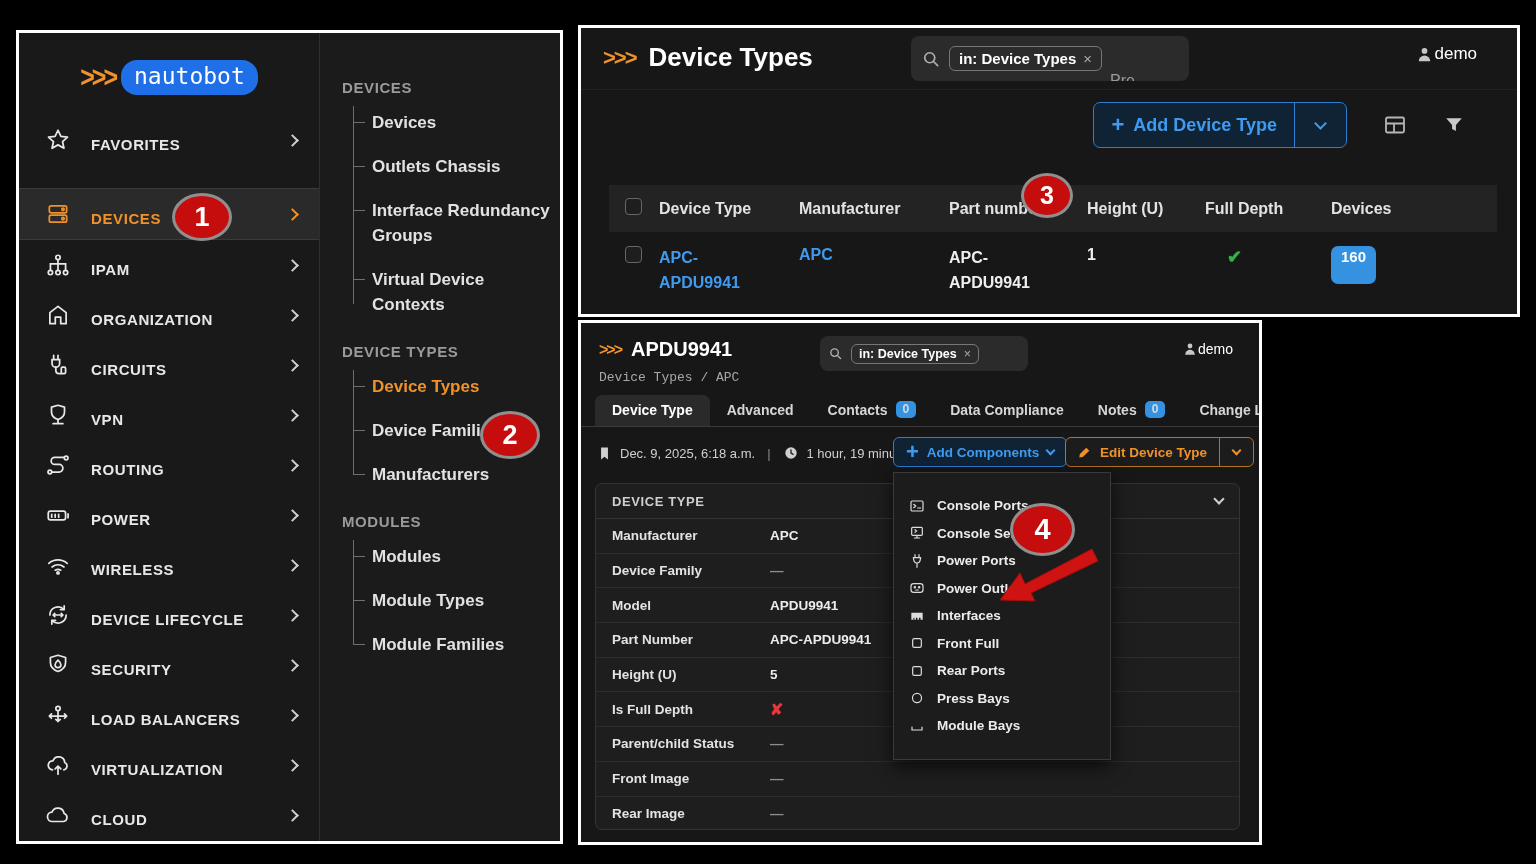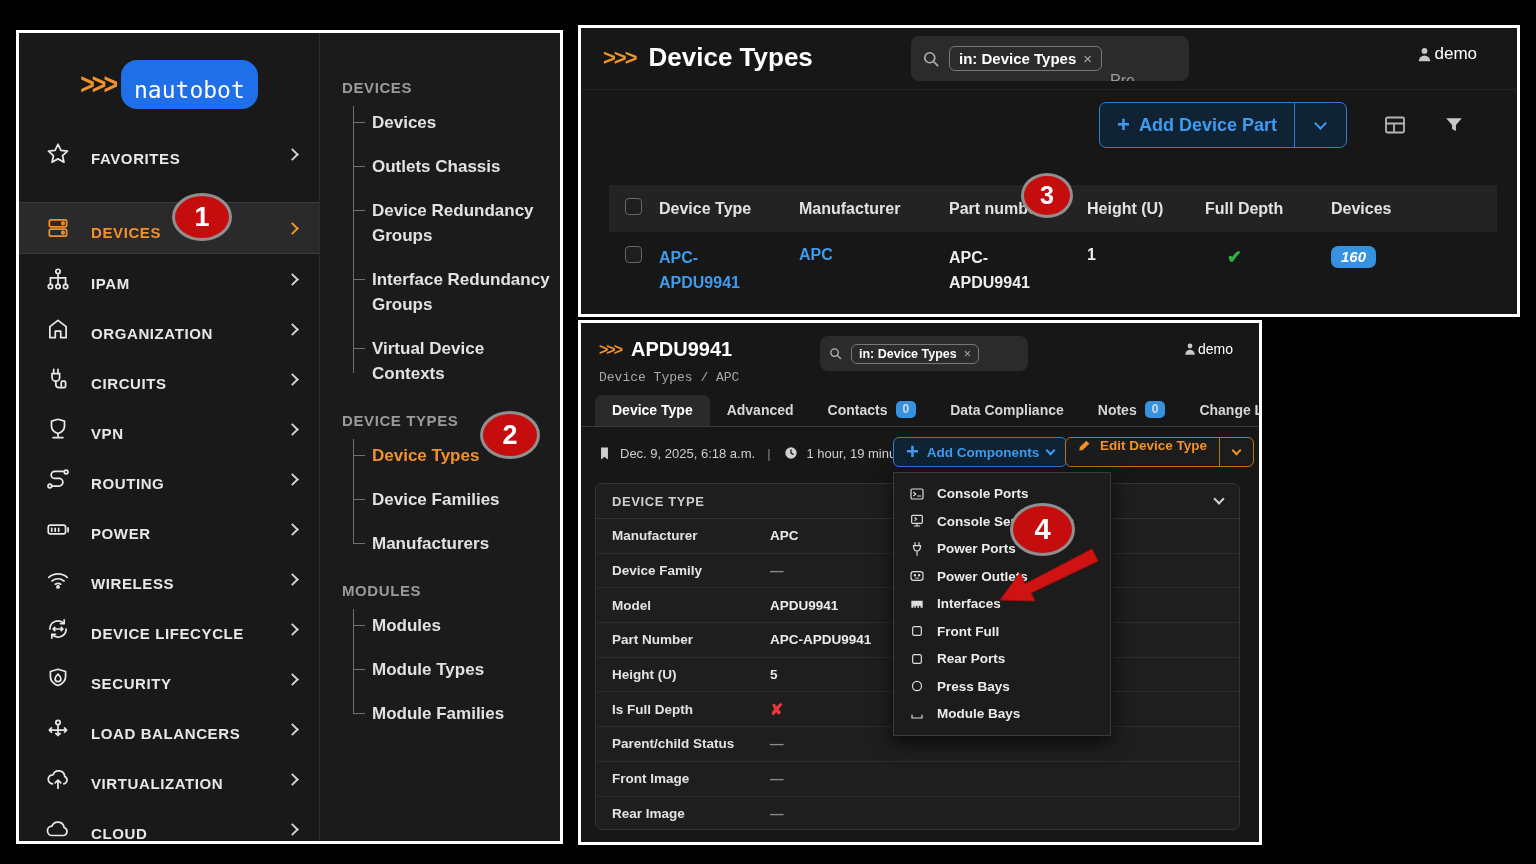--- a/index.html
+++ b/index.html
@@ -12,21 +12,21 @@
   .panel-top    { left:578px; top:25px;  width:942px; height:292px; }
   .panel-bottom { left:578px; top:320px; width:684px; height:525px; }
 
   
   .sidebar { width:300px; height:100%; background:#191919; position:relative; }
   .flyout  { flex:1; height:100%; background:#1b1b1b; border-left:1px solid #2e2e2e; padding:46px 10px 0 22px; }
 
   .logo-row { margin-top:27px; display:flex; align-items:center; justify-content:center; gap:6px; }
   .logo-chevrons { color:#f0922b; font-weight:bold; font-size:25px; letter-spacing:-3px; transform:scaleY(1.15); }
   .logo-pill { background:#1f6fe8; color:#fff; font-family:"DejaVu Sans Mono", monospace;
-               font-size:23px; padding:17px 13px 6px; border-radius:16px; }
+               font-size:23px; padding:3px 13px 6px; border-radius:16px; }
 
   .nav { list-style:none; margin-top:20px; }
   .nav-item { position:relative; height:50px; display:flex; align-items:center; padding:0 22px 0 24px;
               color:#e8e8e8; cursor:pointer; }
   .nav-item .nav-ic { width:30px; height:30px; display:flex; align-items:center; justify-content:center; margin-right:18px; flex:0 0 30px; }
   .nav-label { font-size:15px; font-weight:bold; letter-spacing:.6px; white-space:nowrap;margin-top:8px; }
   .chev-r { margin-left:auto; width:9px; height:9px; border-right:2.4px solid #cfcfcf; border-top:2.4px solid #cfcfcf;
             transform:rotate(45deg); }
   .nav-item.active { background:#2a2a2a; height:52px; margin-top:23px; border-top:1px solid #3a3a3a; border-bottom:1px solid #3a3a3a; }
   .nav-item.active .nav-label { color:#f0922b; }
@@ -83,21 +83,21 @@
   .tp-table th { background:#232323; color:#e3e3e3; font-size:16px; font-weight:bold; text-align:left;
                  padding:13px 8px; }
   .tp-table td { padding:14px 8px 8px; vertical-align:top; font-size:16px; color:#eee; font-weight:bold; }
   .tp-table .c-check { width:42px; padding-left:16px; }
   .tp-table .c-dt { width:140px; } .tp-table .c-mf { width:150px; } .tp-table .c-pn { width:138px; }
   .tp-table .c-hu { width:118px; } .tp-table .c-fd { width:126px; } 
   .cellwrap { display:block; width:105px; line-height:1.55; }
   .link { color:#3f9bf0; cursor:pointer; }
   .checkbox { display:inline-block; width:17px; height:17px; border:1.5px solid #666; border-radius:4px; background:#1e1e1e; cursor:pointer; }
   .check-true { color:#2fb344; font-size:18px; margin-left:22px; }
-  .count-badge { display:inline-block; background:#3492e0; color:#fff; border-radius:7px; padding:2px 10px 3px; font-size:15px;font-style:italic; }
+  .count-badge { display:inline-block; background:#3492e0; color:#fff; border-radius:7px; padding:2px 10px 19px; font-size:15px; }
 
   
   .bp-header { position:relative; height:72px; }
   .bp-title-wrap { position:absolute; left:18px; top:15px; display:flex; align-items:center; gap:10px; }
   .bp-title-wrap .brand-chevrons { font-size:16px; }
   .bp-title { color:#fff; font-size:20px; font-weight:bold; }
   .bp-breadcrumb { position:absolute; left:18px; top:47px; color:#a8a8a8; font-size:13px;font-family:Liberation Mono, monospace; }
   .bp-search { position:absolute; left:239px; top:13px; width:208px; height:35px; padding:0 8px; }
   .bp-search .chip { font-size:12.5px; padding:2px 7px; }
   .bp-search .placeholder { font-size:13px; }
@@ -111,39 +111,39 @@
 
   .bp-meta { position:absolute; left:0; top:110px; width:100%; height:40px; display:flex; align-items:center;
              padding:0 16px; color:#cfcfcf; font-size:13px; gap:8px; }
   .meta-sep { color:#8a8a8a; margin:0 4px; }
   .bp-btn-add { position:absolute; left:312px; top:114px; height:30px; display:flex; align-items:center; gap:8px;
                 background:#102335; border:1px solid #2d7dd2; border-radius:6px; padding:0 12px;
                 color:#3f9bf0; font-weight:bold; font-size:13.5px; cursor:pointer; z-index:10; }
   .bp-btn-add .chev-d { width:7px; height:7px; border-width:2px; }
   .bp-btn-edit { position:absolute; left:484px; top:114px; height:30px; display:flex; align-items:stretch;
                  border:1px solid #b5731f; border-radius:6px; overflow:hidden; background:#1c1c1c; z-index:10; }
-  .bp-btn-edit .edit-main { display:flex; align-items:flex-start; gap:8px; padding:0 12px; color:#f0922b;
+  .bp-btn-edit .edit-main { display:flex; align-items:center; gap:8px; padding:0 12px; color:#f0922b;
                             font-weight:bold; font-size:13.5px; cursor:pointer; }
   .bp-btn-edit .btn-caret { width:34px; border-left:1px solid #b5731f; }
   .bp-btn-edit .chev-d { width:7px; height:7px; border-width:2px; border-color:#f0922b; }
 
   .dt-card { position:absolute; left:14px; top:160px; width:645px; height:347px; background:#1e1e1e;
              border:1px solid #343434; border-radius:7px; overflow:hidden; }
   .dt-card-header { height:35px; display:flex; align-items:center; justify-content:space-between;
                     padding:0 16px; color:#cfcfcf; font-size:13px; font-weight:bold; letter-spacing:.6px;
                     border-bottom:1px solid #343434; }
   .dt-card-header .chev-d { border-color:#cfcfcf; width:8px; height:8px; border-width:2px; cursor:pointer; }
   .dt-row { height:34.7px; display:flex; align-items:center; padding:0 16px; border-bottom:1px solid #2c2c2c; }
   .dt-label { flex:0 0 158px; color:#e3e3e3; font-size:13.5px; font-weight:600; }
   .dt-value { color:#ececec; font-size:13.5px; font-weight:600; }
   .dt-value.dash { color:#8d8d8d; }
   .dt-value.false { color:#e8363d; font-weight:bold; font-size:16px; }
 
   .dropdown { position:absolute; left:312px; top:149px; width:218px; background:#1c1c1c;
-              border:1px solid #3a3a3a; box-shadow:0 6px 18px rgba(0,0,0,.7); z-index:20; padding:7px 0; }
+              border:1px solid #3a3a3a; box-shadow:0 6px 18px rgba(0,0,0,.7); z-index:20; padding:19px 0; }
   .dd-item { height:27.5px; display:flex; align-items:center; gap:12px; padding:0 14px; color:#ececec;
              font-size:13.5px; font-weight:600; cursor:pointer; white-space:nowrap; }
   .dd-ic { width:17px; height:17px; flex:0 0 17px; display:flex; align-items:center; justify-content:center; }
 
   .arrow-overlay { position:absolute; left:0; top:0; width:678px; height:519px; pointer-events:none; z-index:35; }
 
   svg.ic { display:block; }
 </style>
 </head>
 <body>
@@ -304,21 +304,20 @@
         </li>
       </ul>
       <div class="step step-1">1</div>
     </div>
 
     <div class="flyout">
       <div class="fly-header">DEVICES</div>
       <ul class="tree">
         <li class="tree-item">Devices</li>
         <li class="tree-item">Outlets Chassis</li>
-        <li class="tree-item">Device Redundancy Groups</li>
         <li class="tree-item">Interface Redundancy Groups</li>
         <li class="tree-item">Virtual Device Contexts</li>
       </ul>
       <div class="fly-header">DEVICE TYPES</div>
       <ul class="tree">
         <li class="tree-item active">Device Types</li>
         <li class="tree-item">Device Families</li>
         <li class="tree-item">Manufacturers</li>
       </ul>
       <div class="fly-header">MODULES</div>
@@ -359,21 +358,21 @@
         </span>
         <span>demo</span>
       </div>
     </div>
 
     <div class="tp-toolbar">
       <div class="step step-3">3</div>
       <div class="btn-split">
         <span class="btn-main">
           <span class="btn-plus">+</span>
-          <span>Add Device Part</span>
+          <span>Add Device Type</span>
         </span>
         <span class="btn-caret">
           <span class="chev-d"></span>
         </span>
       </div>
       <button class="icon-btn">
         <svg class="ic" width="24" height="24" viewBox="0 0 24 24" fill="none" stroke="#b6b6b6" stroke-width="1.8">
             <rect x="3" y="4.5" width="18" height="15" rx="1.5"></rect>
             <path d="M3 10.5h18M11 10.5V19.5"></path>
           </svg>

